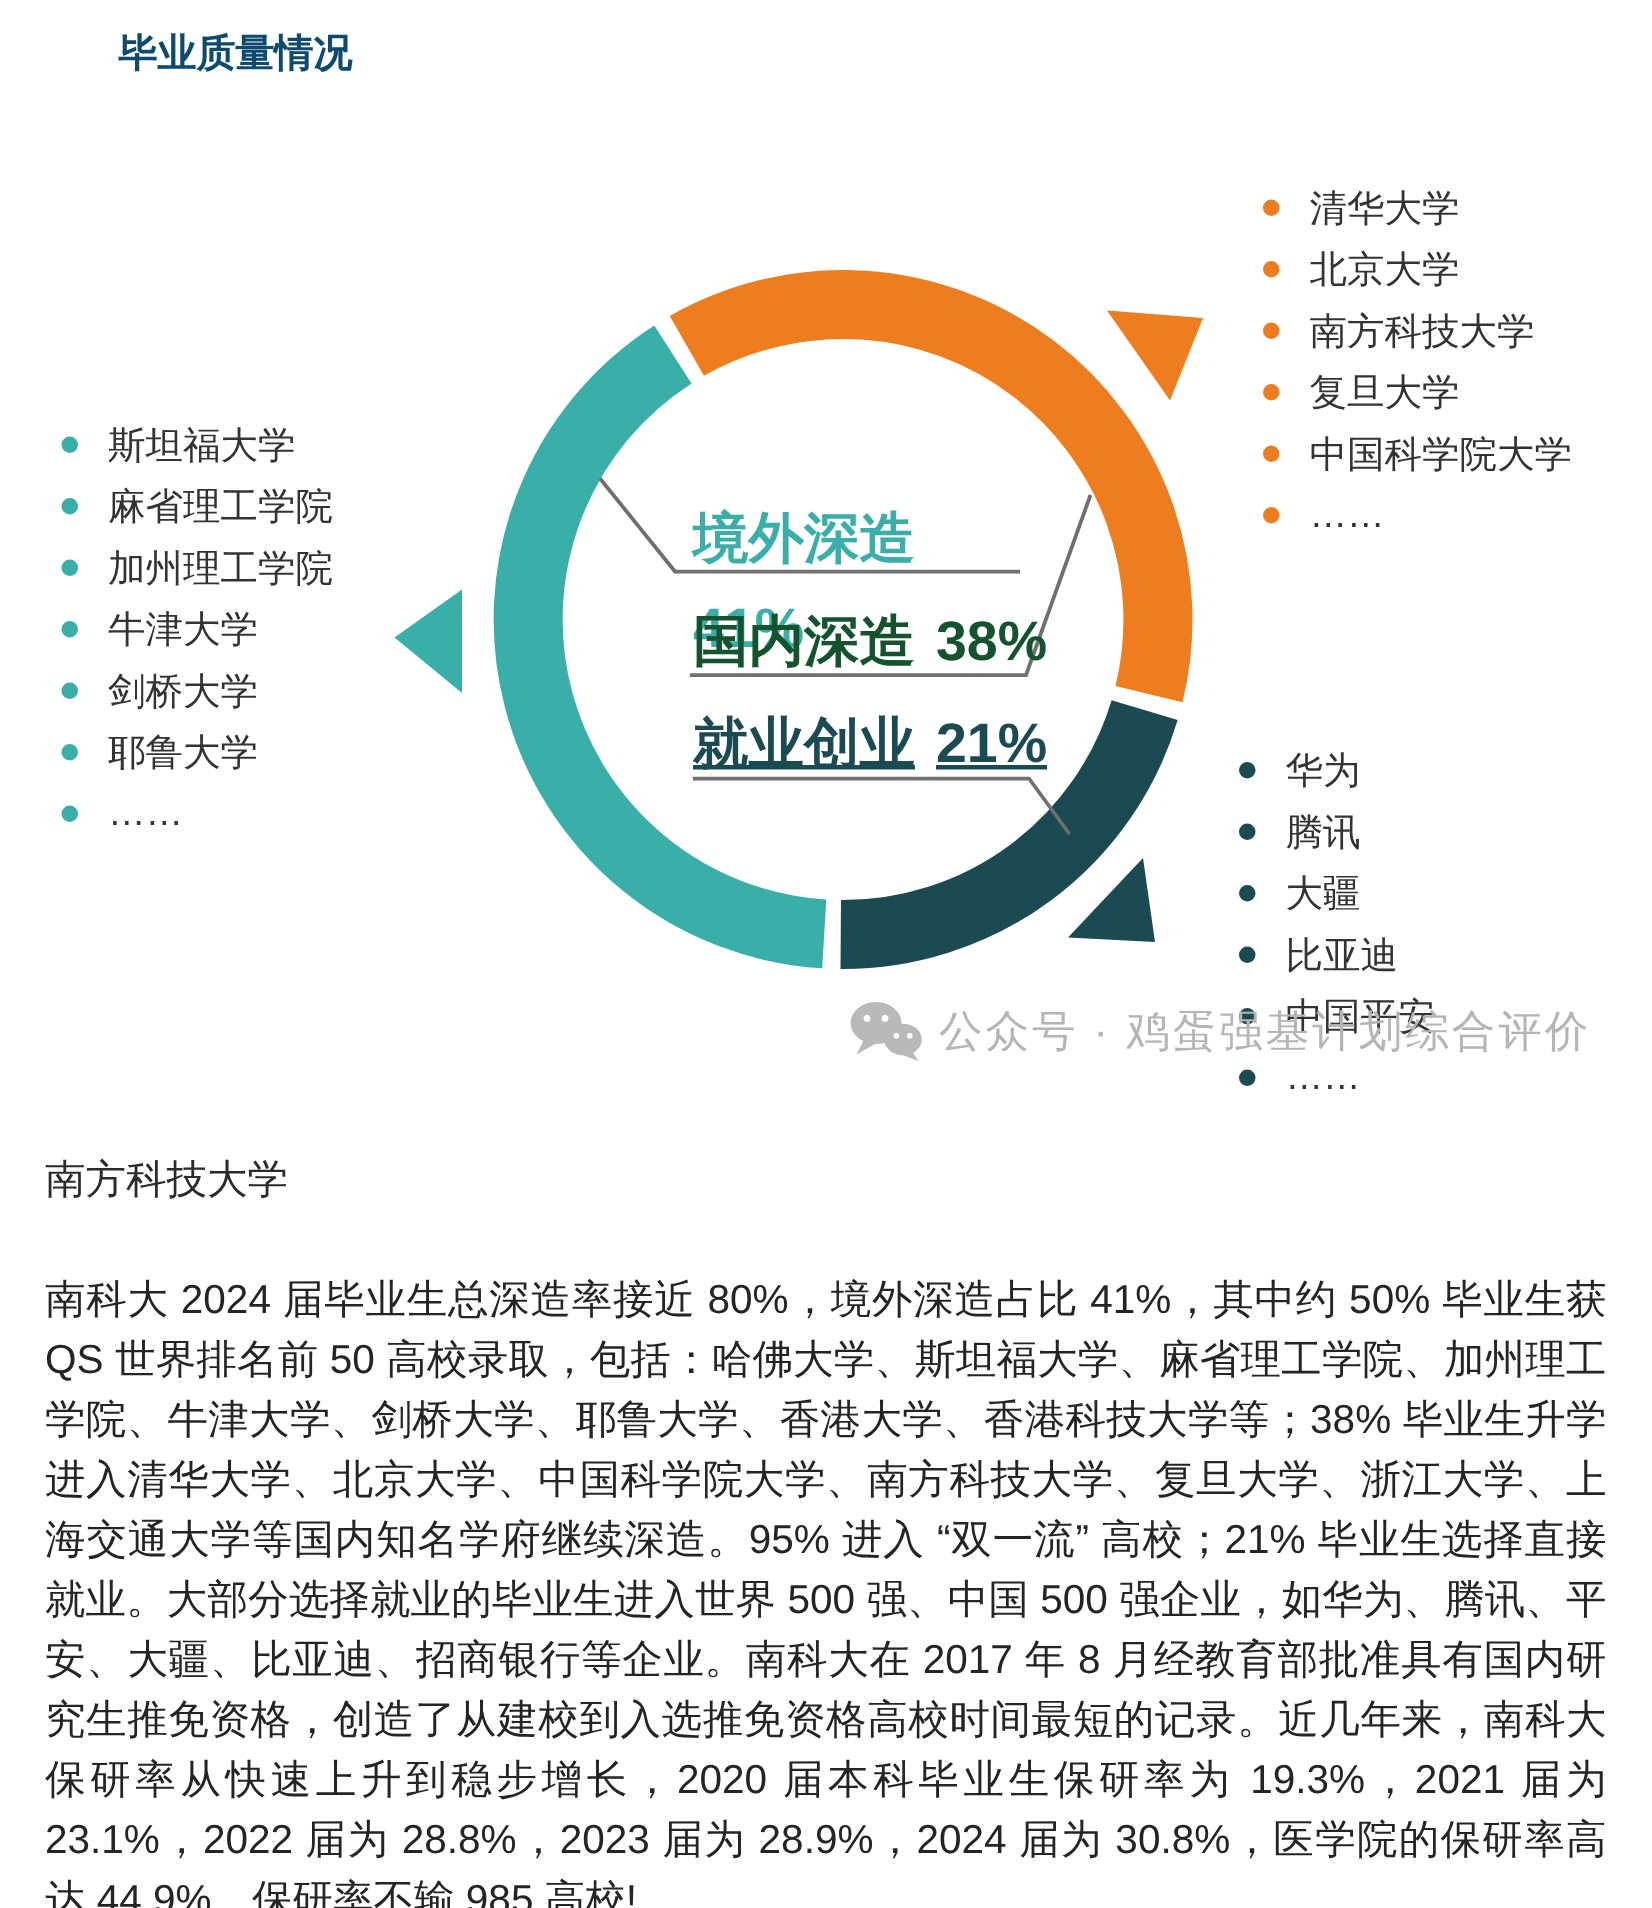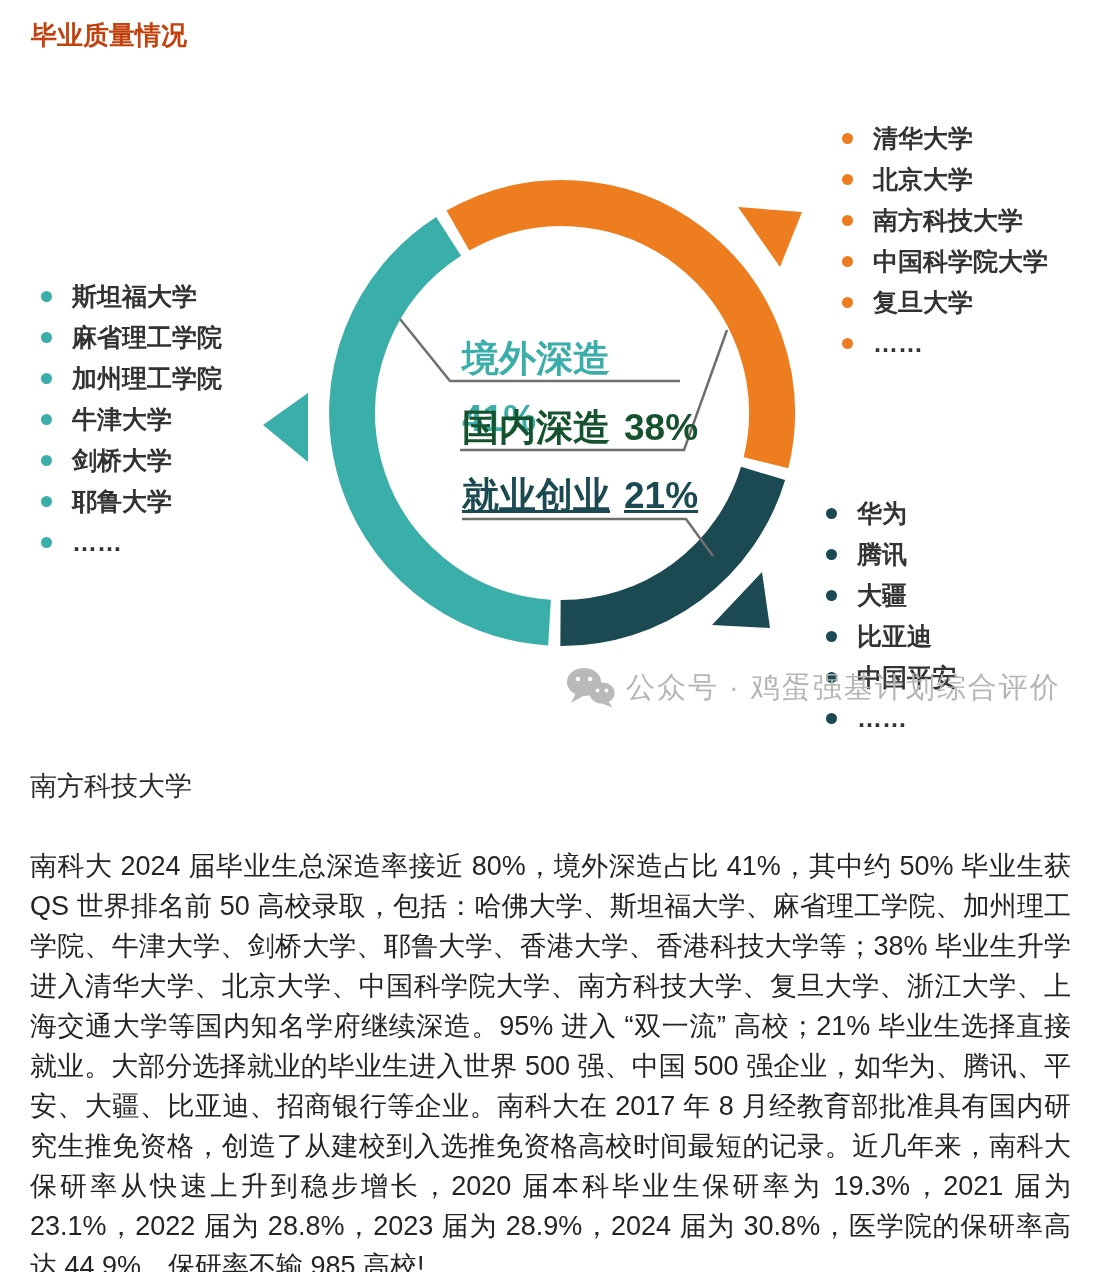--- a/index.html
+++ b/index.html
@@ -4,38 +4,38 @@
 <style>
   html,body{margin:0;padding:0;background:#fff;}
   .page{position:relative;width:1101px;height:1272px;background:#fff;overflow:hidden;
         font-family:"Liberation Sans","DejaVu Sans",sans-serif;}
   .page-title{position:absolute;left:31px;top:18px;margin:0;font-size:26px;font-weight:700;}
   .infographic{position:absolute;left:0;top:0;width:1101px;height:740px;}
   .chart-svg{position:absolute;left:0;top:0;pointer-events:none;}
   .center-label-row{position:absolute;left:462px;display:flex;align-items:baseline;gap:14px;
         font-size:37px;font-weight:700;white-space:nowrap;}
   .row-0{top:334px;} .row-1{top:403px;} .row-2{top:471px;}
-  .side-list{position:absolute;list-style:none;margin:0;padding:0;font-size:25px;font-weight:700;color:#333;}
+  .side-list{position:absolute;list-style:none;margin:0;padding:0;font-size:25px;font-weight:400;color:#333;}
   .side-list li{display:flex;align-items:center;height:41px;white-space:nowrap;}
   .dot{width:11px;height:11px;border-radius:50%;margin-right:20px;flex:none;}
   .list-left{left:41px;top:276px;}
   .list-right-top{left:842px;top:118px;}
   .list-right-bottom{left:826px;top:493px;}
   .watermark{position:absolute;left:566px;top:666px;display:flex;align-items:flex-end;gap:10px;}
   .watermark-text{font-size:29px;letter-spacing:2px;font-weight:400;}
   .body-heading{position:absolute;left:30px;top:768px;font-size:27px;color:#2b2b2b;}
   .body-paragraph{position:absolute;left:30px;top:846px;width:1041px;margin:0;
         font-size:27px;line-height:40px;color:#242424;text-align:justify;}
 </style>
 </head>
 <body>
 
 <div class="page">
 
-  <h1 class="page-title" style="color: #c2410c;">毕业质量情况</h1>
+  <h1 class="page-title" style="color: #0c4a6e; margin-left: 48px;">毕业质量情况</h1>
 
   <div class="infographic">
 
     <svg class="chart-svg" width="1101" height="740" viewBox="0 0 1101 740">
 
       <path d="M 457.9 230.6 A 210 210 0 0 1 766.0 462.7" fill="none" stroke-width="46" stroke="#ED7D1F"></path>
       <path d="M 763.1 473.4 A 210 210 0 0 1 560.5 623.0" fill="none" stroke-width="46" stroke="#1B4A52"></path>
       <path d="M 549.5 622.6 A 210 210 0 0 1 448.6 236.3" fill="none" stroke-width="46" stroke="#3AAEA9"></path>
 
       <polygon points="738,207 802,212 780,267" fill="#ED7D1F"></polygon>
@@ -99,25 +99,25 @@
       <li>
           <span class="dot" style="background-color: rgb(237, 125, 31);"></span>
           <span>北京大学</span>
         </li>
       <li>
           <span class="dot" style="background-color: rgb(237, 125, 31);"></span>
           <span>南方科技大学</span>
         </li>
       <li>
           <span class="dot" style="background-color: rgb(237, 125, 31);"></span>
-          <span>中国科学院大学</span>
+          <span>复旦大学</span>
         </li>
       <li>
           <span class="dot" style="background-color: rgb(237, 125, 31);"></span>
-          <span>复旦大学</span>
+          <span>中国科学院大学</span>
         </li>
       <li>
           <span class="dot" style="background-color: rgb(237, 125, 31);"></span>
           <span>……</span>
         </li>
     </ul>
 
     <ul class="side-list list-right-bottom">
       <li>
           <span class="dot" style="background-color: rgb(27, 74, 82);"></span>

